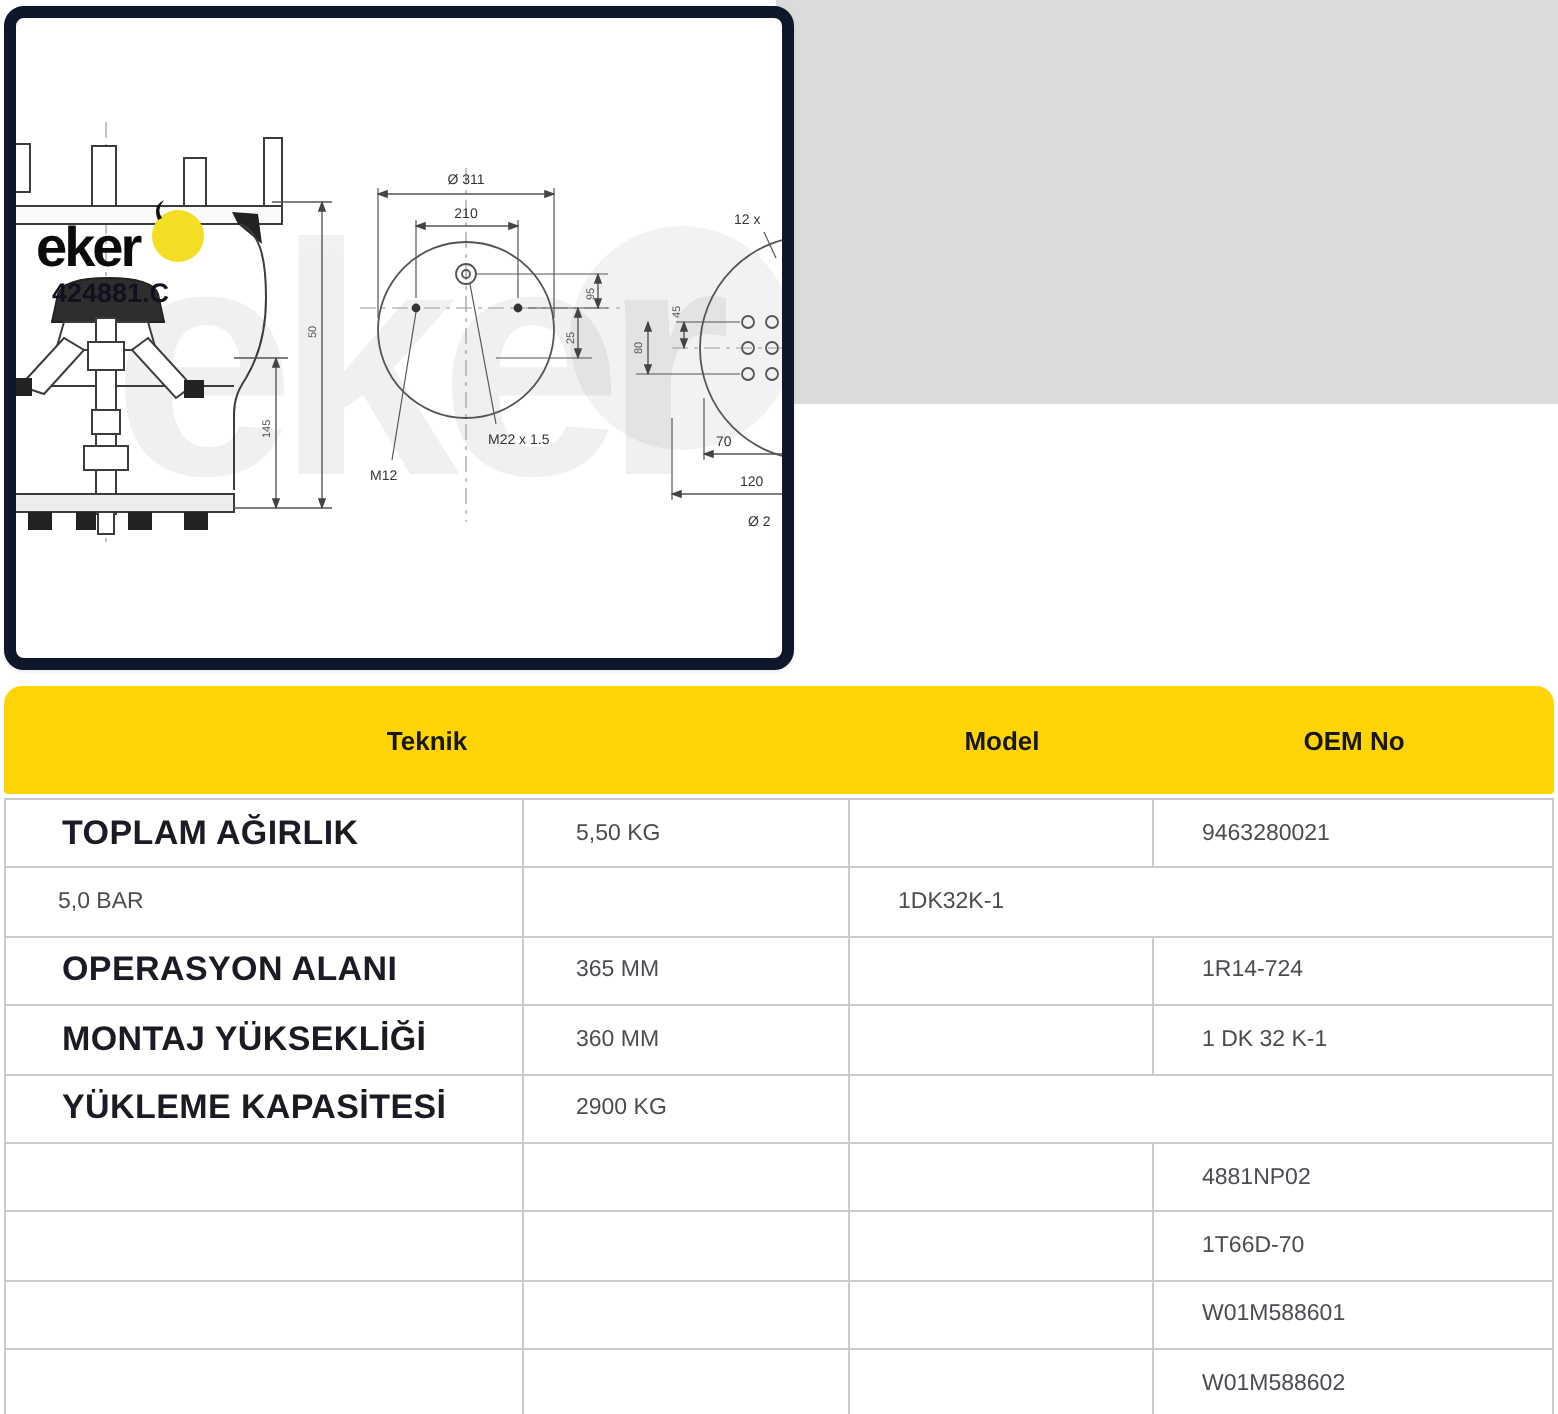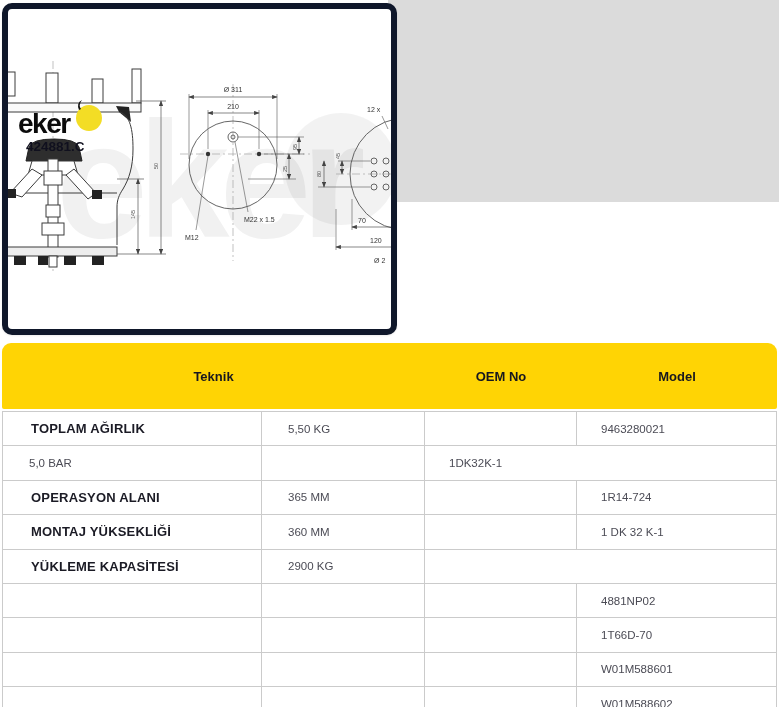--- a/index.html
+++ b/index.html
@@ -12,37 +12,37 @@
     background:#dbdbdb;
   }
   .drawing-card{
     position:absolute;left:2px;top:3px;width:383px;height:320px;
     background:#ffffff;border:6px solid #0f172a;border-radius:10px;
     overflow:hidden;box-shadow:0 1px 2px rgba(0,0,0,0.08);
   }
   .drawing-card svg{display:block;}
   .spec-table{position:absolute;left:2px;top:343px;width:775px;}
   .table-header{
-    height:66px;background:#ffd404;border-radius:9px 9px 2px 2px;
+    height:54px;background:#ffd404;border-radius:9px 9px 2px 2px;
     display:grid;grid-template-columns:423px 152px 200px;align-items:center;
     text-align:center;font-weight:bold;font-size:13px;color:#17171f;
   }
   .table-body{
     margin-top:2px;border:1px solid #cbcbcb;background:#fff;
   }
   .t-row{
     display:grid;grid-template-columns:259px 163px 152px 199px;
     height:34.4px;border-bottom:1px solid #cbcbcb;align-items:center;
     background:#fff;box-sizing:border-box;
   }
   .t-row:last-child{border-bottom:none;}
   .t-cell{height:100%;display:flex;align-items:center;box-sizing:border-box;
     border-right:1px solid #cbcbcb;overflow:hidden;}
   .t-cell:last-child{border-right:none;text-align:center;}
-  .c-label{padding-left:28px;font-weight:bold;font-size:13px;color:#1b1b25;letter-spacing:0.2px;}
+  .c-label{padding-left:28px;font-weight:bold;font-size:17px;color:#1b1b25;letter-spacing:0.2px;}
   .c-value{padding-left:26px;font-size:11.5px;color:#4b4b55;}
   .c-model{padding-left:20px;font-size:11.5px;color:#4b4b55;}
   .c-oem{padding-left:24px;font-size:11.5px;color:#4b4b55;}
   .dim-text{font-size:7px;fill:#333;}
   .dim-text-sm{font-size:5.5px;fill:#555;}
 </style>
 </head>
 <body>
 
 <div class="gray-panel"></div>
@@ -161,22 +161,22 @@
       <circle cx="81" cy="109" r="13" fill="#f3dd25"></circle>
       <path d="M 71,101 Q 68,94 74,91 Q 70,96 73,100 Z" fill="#111"></path>
       <text x="18" y="142" font-size="13.5" font-weight="bold" fill="#10101e">424881.C</text>
     </g>
   </svg>
 </div>
 
 <div class="spec-table">
   <div class="table-header">
     <div>Teknik</div>
+    <div>Model</div>
     <div>OEM No</div>
-    <div>Model</div>
   </div>
   <div class="table-body">
     <div class="t-row">
       <div class="t-cell c-label">TOPLAM AĞIRLIK</div>
       <div class="t-cell c-value">5,50 KG</div>
       <div class="t-cell c-model"></div>
       <div class="t-cell c-oem">9463280021</div>
     </div>
     <div class="t-row">
       <div class="t-cell c-value">5,0 BAR</div>

